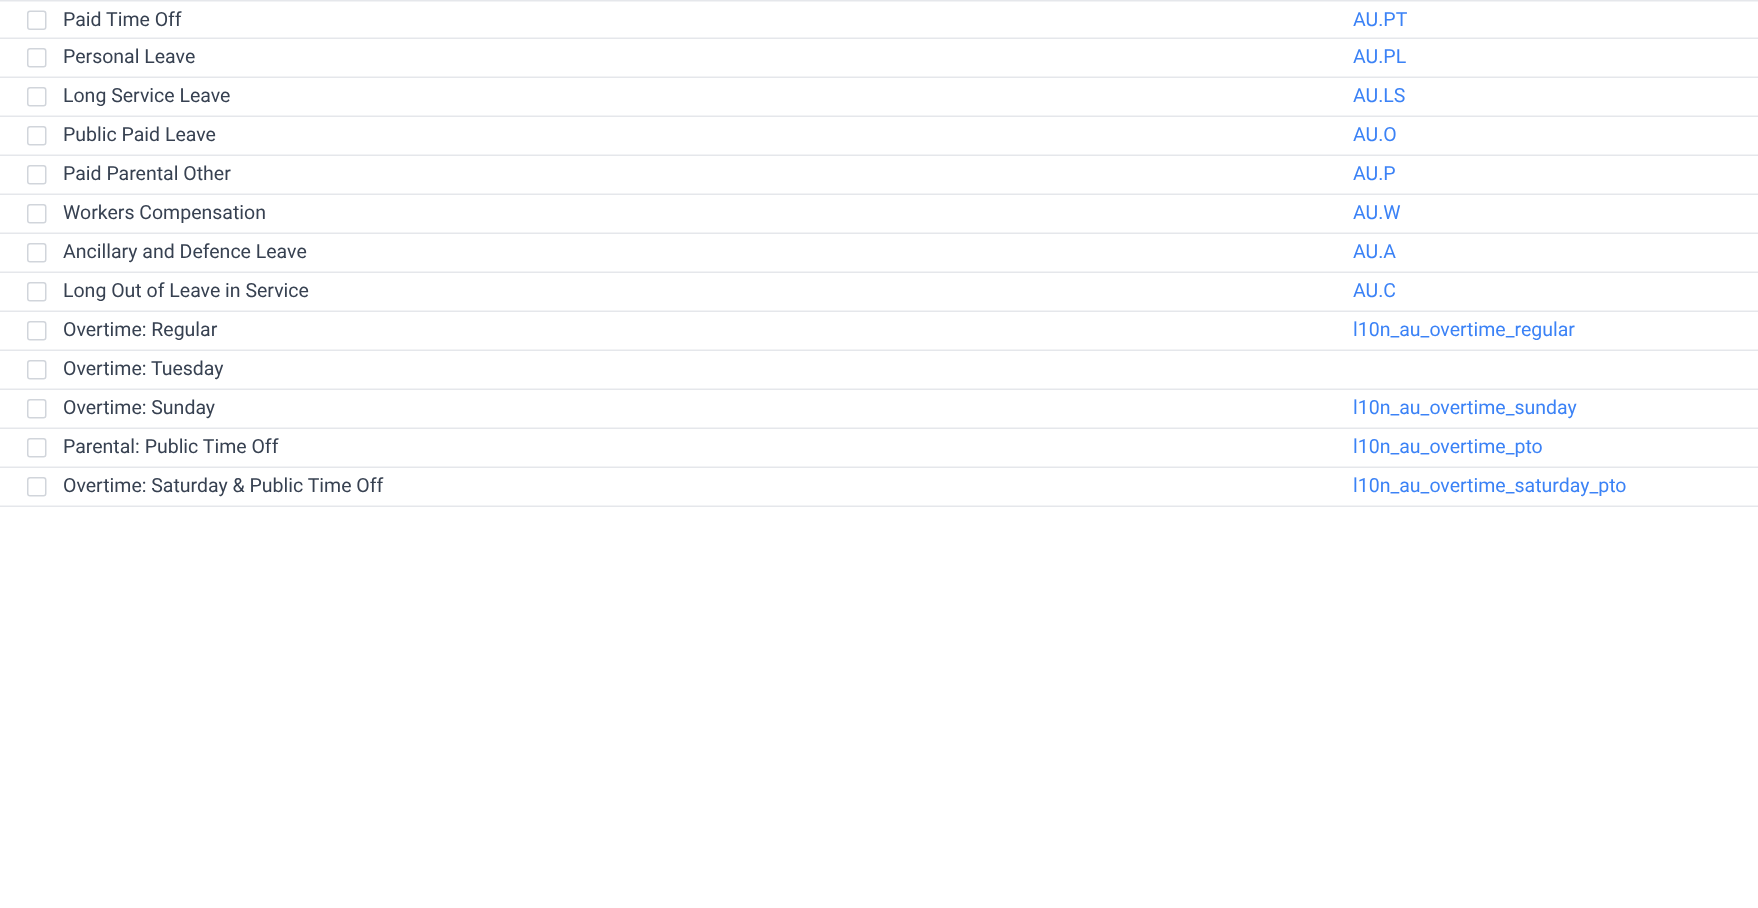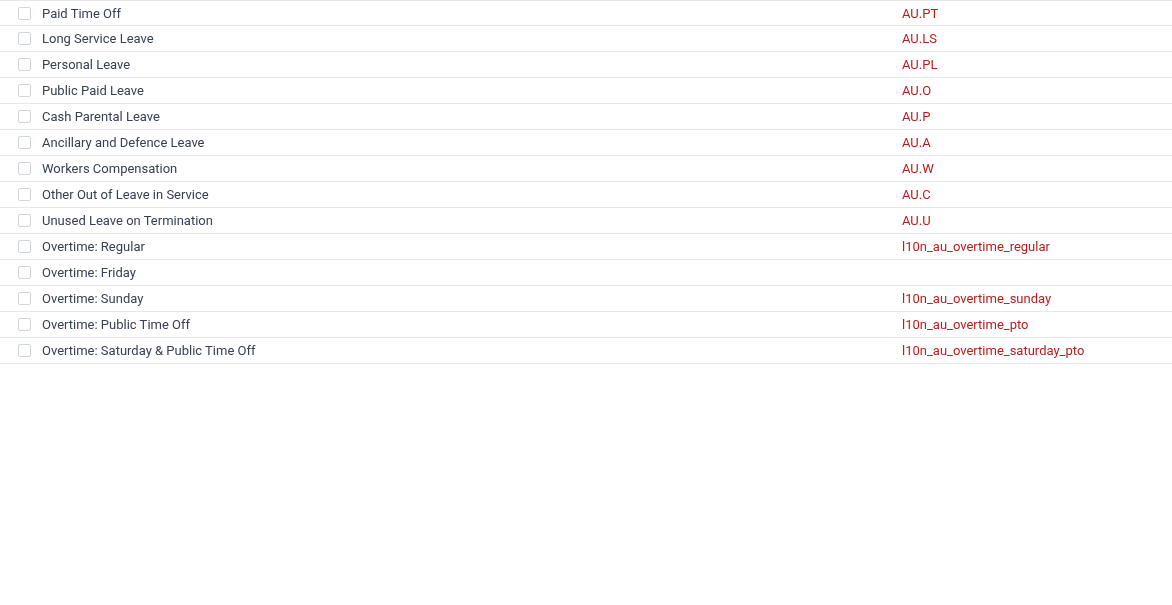--- a/index.html
+++ b/index.html
@@ -43,115 +43,108 @@
     }
     .name-cell {
       flex: 1;
       padding-left: 2px;
       color: #374151;
     }
     .code-cell {
       width: 252px;
       flex-shrink: 0;
       text-align: left;
-      color: #b91c1c;
+      color: #3b82f6;
     }
   </style>
 </head>
 <body>
 
 <div class="table">
   <div class="row">
     <div class="checkbox-cell">
       <div class="checkbox"></div>
     </div>
     <div class="name-cell">Paid Time Off</div>
     <div class="code-cell">AU.PT</div>
   </div>
   <div class="row">
     <div class="checkbox-cell">
       <div class="checkbox"></div>
     </div>
-    <div class="name-cell">Long Service Leave</div>
-    <div class="code-cell">AU.LS</div>
+    <div class="name-cell">Personal Leave</div>
+    <div class="code-cell">AU.PL</div>
   </div>
   <div class="row">
     <div class="checkbox-cell">
       <div class="checkbox"></div>
     </div>
-    <div class="name-cell">Personal Leave</div>
-    <div class="code-cell">AU.PL</div>
+    <div class="name-cell">Long Service Leave</div>
+    <div class="code-cell">AU.LS</div>
   </div>
   <div class="row">
     <div class="checkbox-cell">
       <div class="checkbox"></div>
     </div>
     <div class="name-cell">Public Paid Leave</div>
     <div class="code-cell">AU.O</div>
   </div>
   <div class="row">
     <div class="checkbox-cell">
       <div class="checkbox"></div>
     </div>
-    <div class="name-cell">Cash Parental Leave</div>
+    <div class="name-cell">Paid Parental Other</div>
     <div class="code-cell">AU.P</div>
+  </div>
+  <div class="row">
+    <div class="checkbox-cell">
+      <div class="checkbox"></div>
+    </div>
+    <div class="name-cell">Workers Compensation</div>
+    <div class="code-cell">AU.W</div>
   </div>
   <div class="row">
     <div class="checkbox-cell">
       <div class="checkbox"></div>
     </div>
     <div class="name-cell">Ancillary and Defence Leave</div>
     <div class="code-cell">AU.A</div>
   </div>
   <div class="row">
     <div class="checkbox-cell">
       <div class="checkbox"></div>
     </div>
-    <div class="name-cell">Workers Compensation</div>
-    <div class="code-cell">AU.W</div>
-  </div>
-  <div class="row">
-    <div class="checkbox-cell">
-      <div class="checkbox"></div>
-    </div>
-    <div class="name-cell">Other Out of Leave in Service</div>
+    <div class="name-cell">Long Out of Leave in Service</div>
     <div class="code-cell">AU.C</div>
-  </div>
-  <div class="row">
-    <div class="checkbox-cell">
-      <div class="checkbox"></div>
-    </div>
-    <div class="name-cell">Unused Leave on Termination</div>
-    <div class="code-cell">AU.U</div>
   </div>
   <div class="row">
     <div class="checkbox-cell">
       <div class="checkbox"></div>
     </div>
     <div class="name-cell">Overtime: Regular</div>
     <div class="code-cell">l10n_au_overtime_regular</div>
   </div>
   <div class="row">
     <div class="checkbox-cell">
       <div class="checkbox"></div>
     </div>
-    <div class="name-cell">Overtime: Friday</div>
+    <div class="name-cell">Overtime: Tuesday</div>
   </div>
   <div class="row">
     <div class="checkbox-cell">
       <div class="checkbox"></div>
     </div>
     <div class="name-cell">Overtime: Sunday</div>
     <div class="code-cell">l10n_au_overtime_sunday</div>
   </div>
   <div class="row">
     <div class="checkbox-cell">
       <div class="checkbox"></div>
     </div>
-    <div class="name-cell">Overtime: Public Time Off</div>
+    <div class="name-cell">Parental: Public Time Off</div>
     <div class="code-cell">l10n_au_overtime_pto</div>
   </div>
   <div class="row">
     <div class="checkbox-cell">
       <div class="checkbox"></div>
     </div>
     <div class="name-cell">Overtime: Saturday &amp; Public Time Off</div>
     <div class="code-cell">l10n_au_overtime_saturday_pto</div>
   </div>
 </div>

